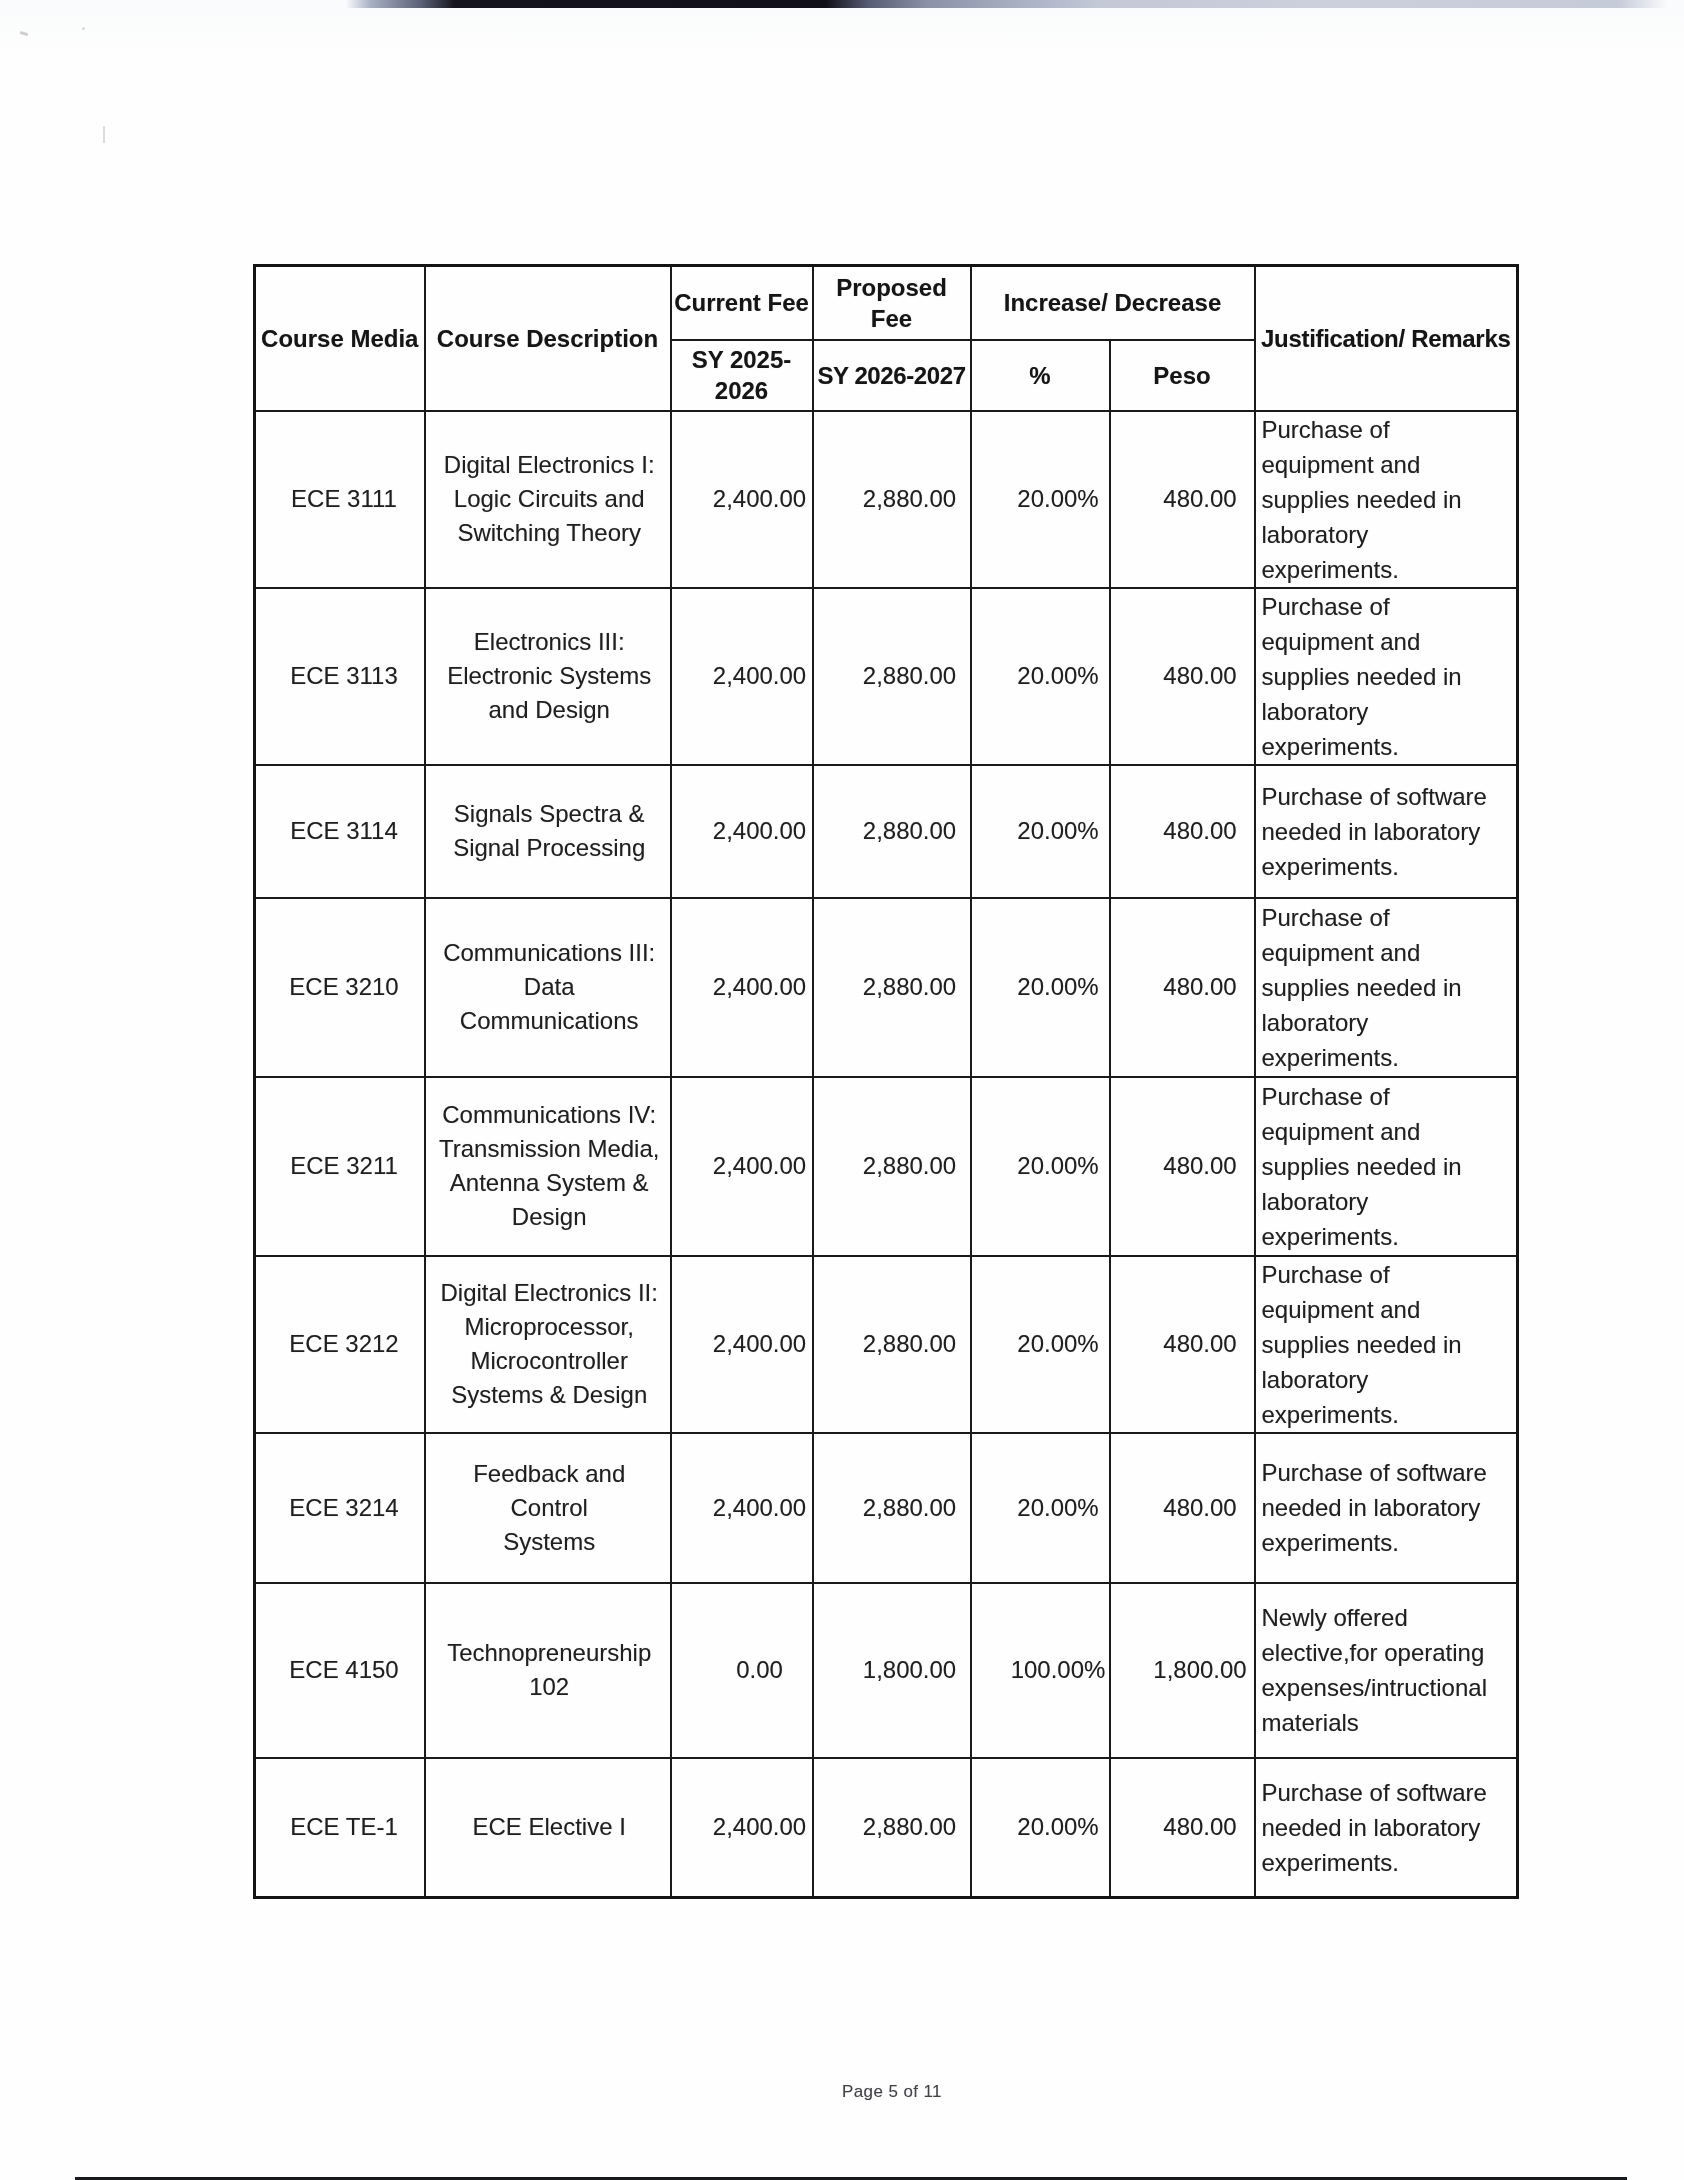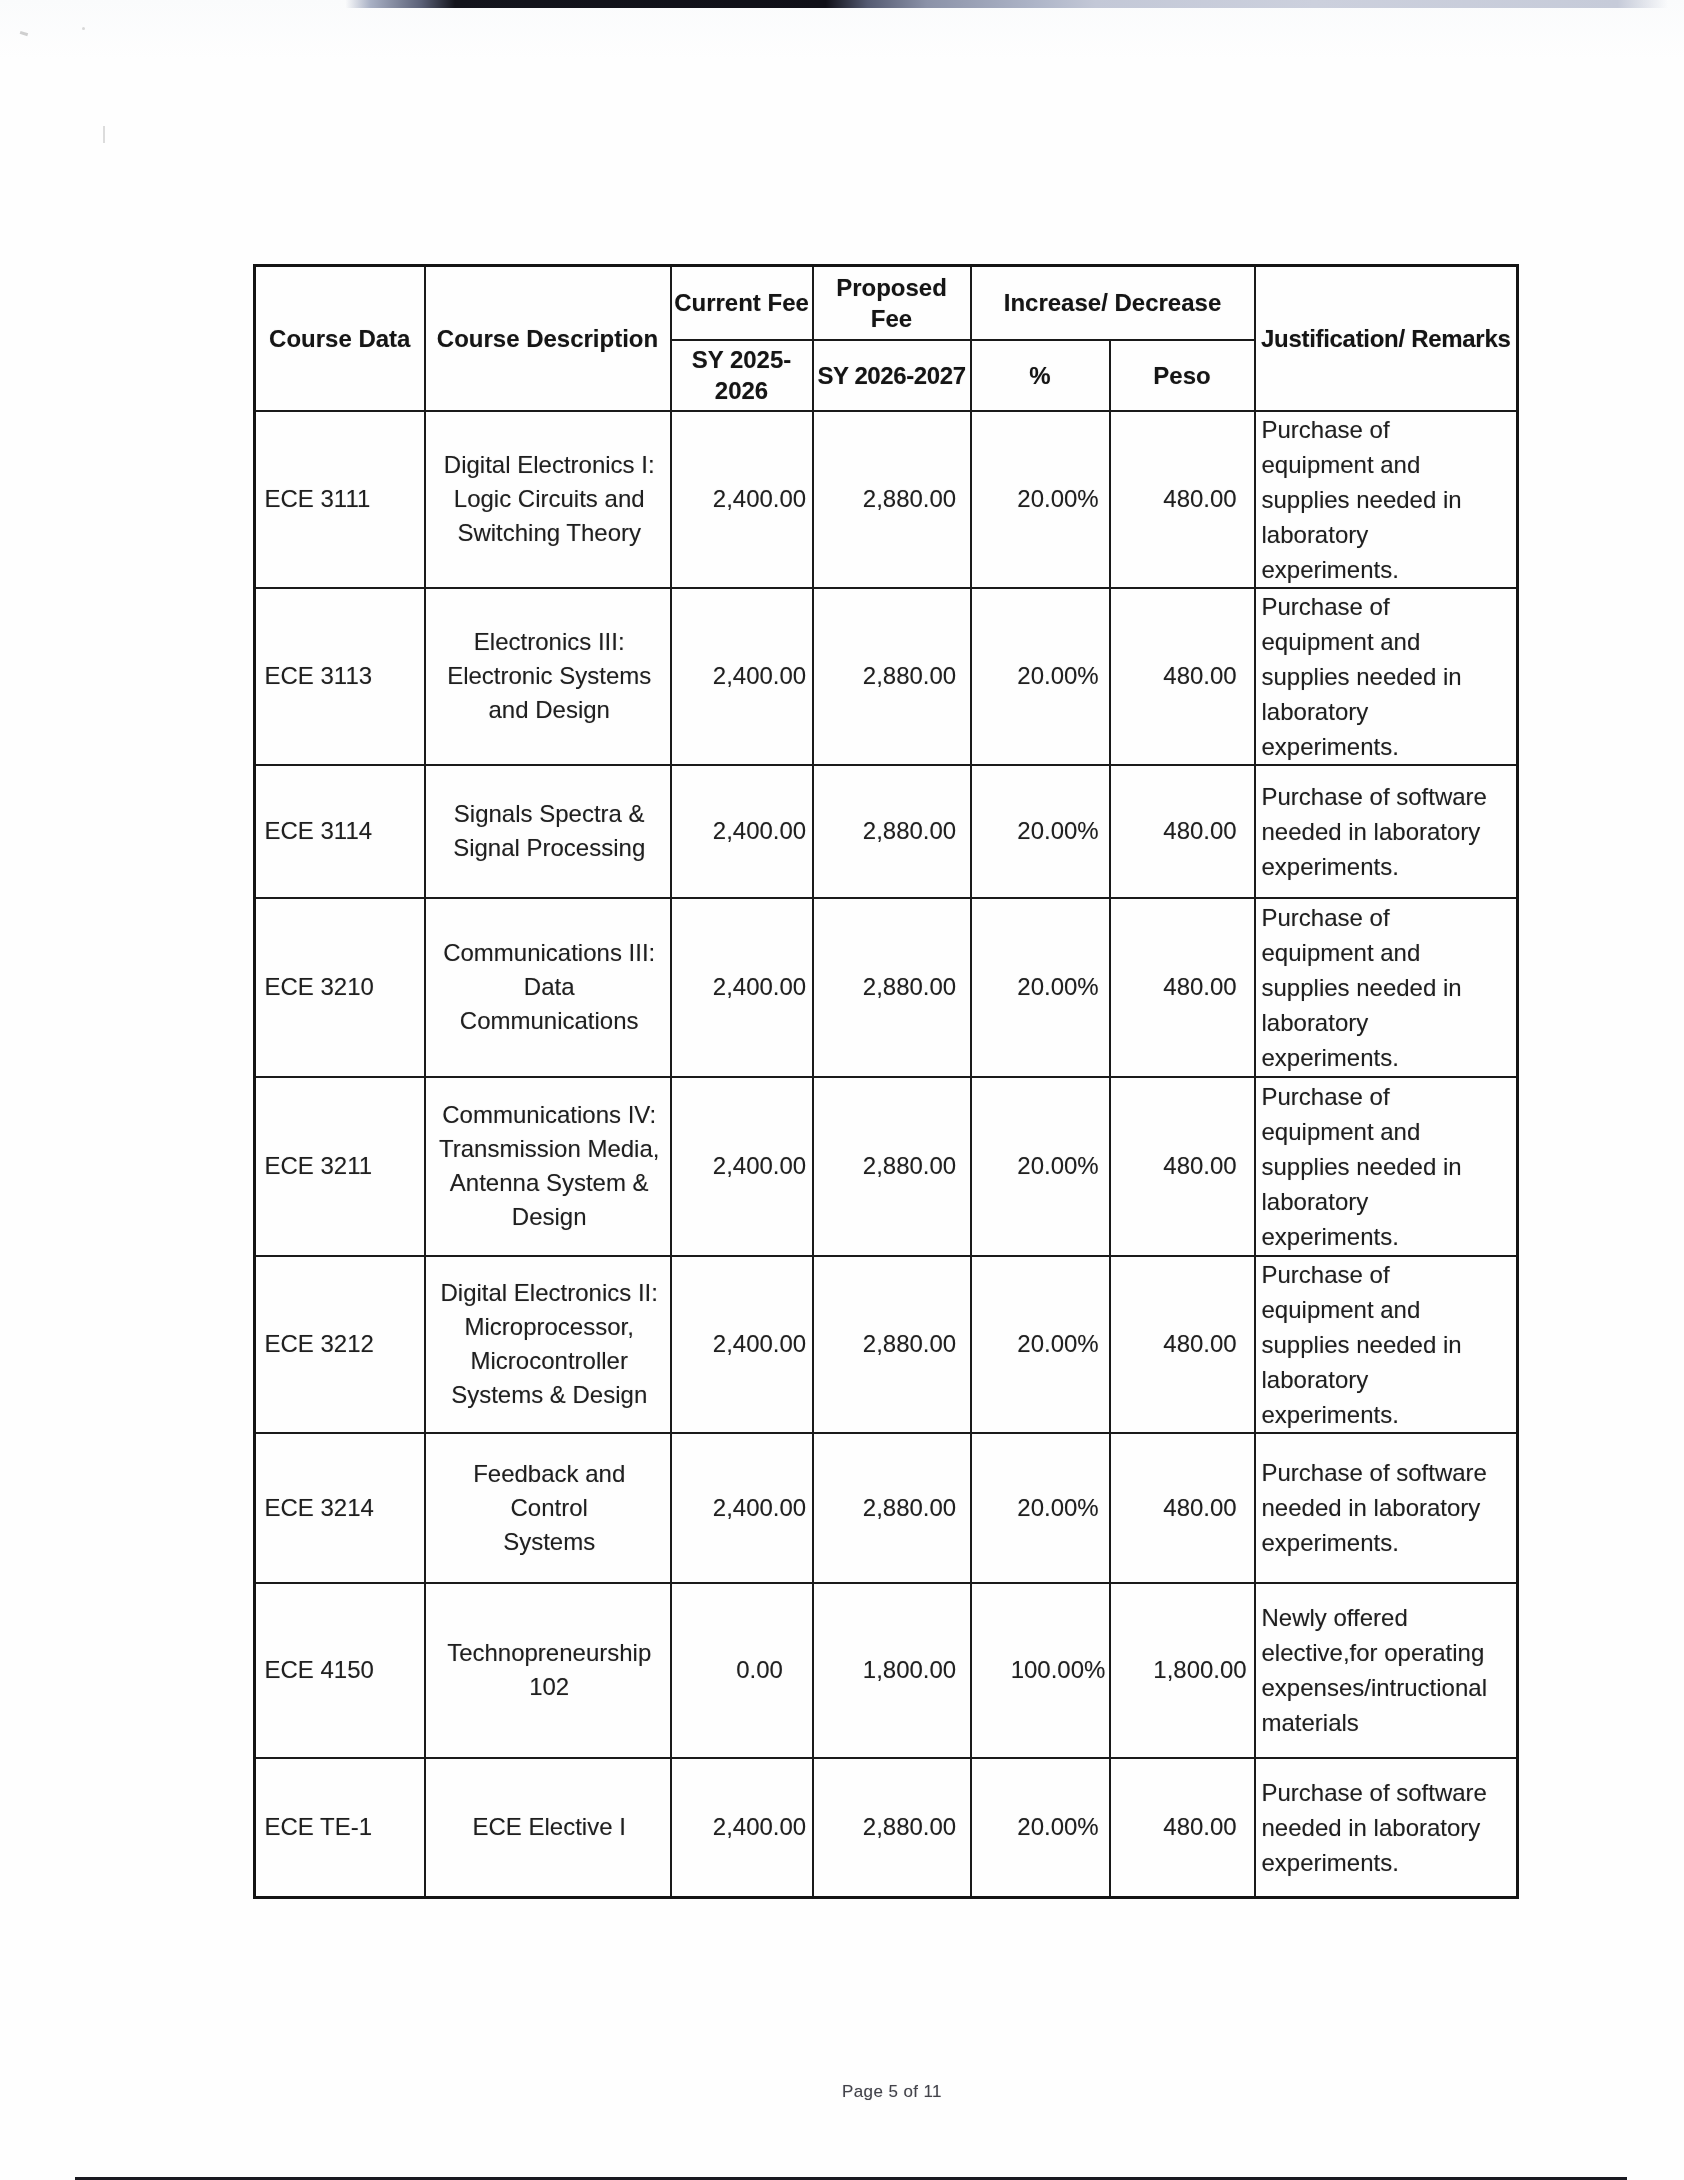--- a/index.html
+++ b/index.html
@@ -46,21 +46,21 @@
     font-weight:700;font-size:24px;line-height:31px;
     vertical-align:middle;text-align:center;
     white-space:pre-line;color:#151515;
   }
   .fee-table td{
     font-size:24px;line-height:34px;
     vertical-align:middle;white-space:pre-line;
   }
   .th-just{font-size:22px;letter-spacing:-0.3px;white-space:nowrap;}
   .th-sy27{font-size:23px;letter-spacing:-0.4px;white-space:nowrap;}
-  td.c-code{text-align:left;padding-left:8.5px;}
+  td.c-code{text-align:center;padding-left:8.5px;}
   td.c-desc{text-align:center;padding-left:6.8px;padding-right:3.4px;}
   td.c-num{text-align:center;padding-left:36px;}
   td.c-just{text-align:left;padding-left:6px;padding-right:9px;line-height:35px;}
 
   thead tr:nth-child(1){height:74px;}
   thead tr:nth-child(2){height:71px;}
   tbody tr:nth-child(1){height:175px;}
   tbody tr:nth-child(2){height:175px;}
   tbody tr:nth-child(3){height:133px;}
   tbody tr:nth-child(4){height:179px;}
@@ -90,21 +90,21 @@
       <col style="width:170px">
       <col style="width:246px">
       <col style="width:142px">
       <col style="width:158px">
       <col style="width:139px">
       <col style="width:145px">
       <col style="width:263px">
     </colgroup>
     <thead>
       <tr>
-        <th rowspan="2">Course Data</th>
+        <th rowspan="2">Course Media</th>
         <th rowspan="2">Course Description</th>
         <th>Current Fee</th>
         <th>Proposed
 Fee</th>
         <th colspan="2">Increase/ Decrease</th>
         <th rowspan="2" class="th-just">Justification/ Remarks</th>
       </tr>
       <tr>
         <th>SY 2025-
 2026</th>

